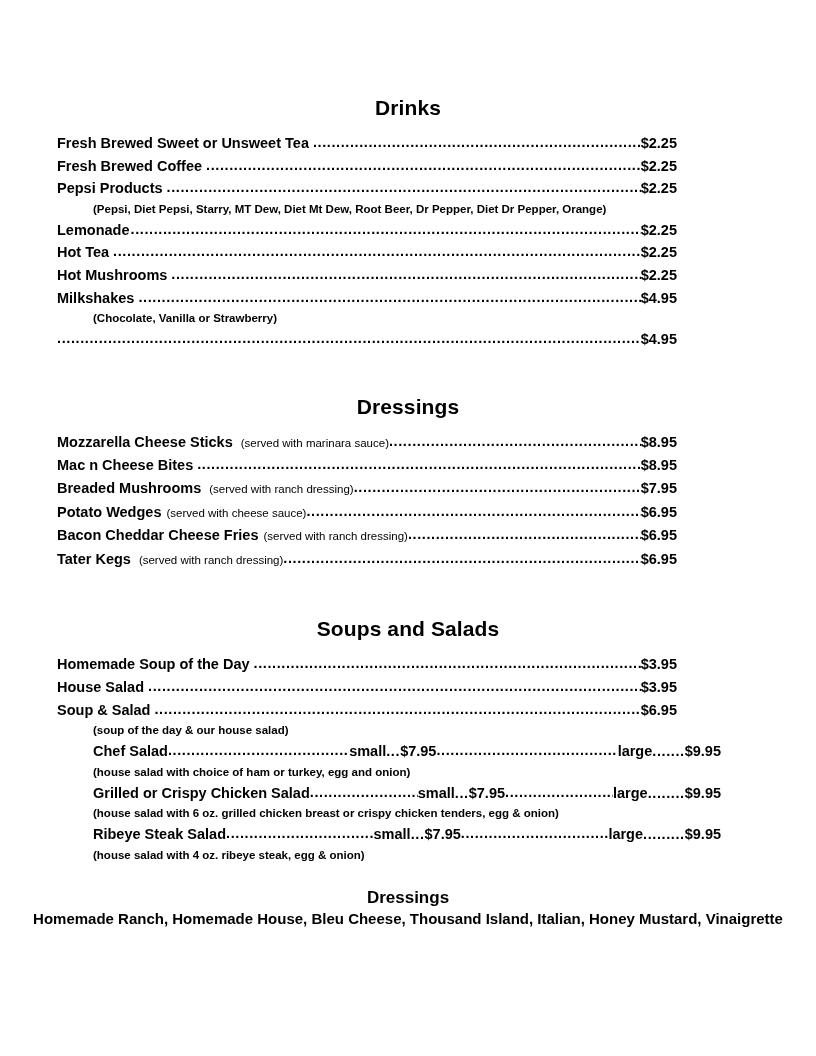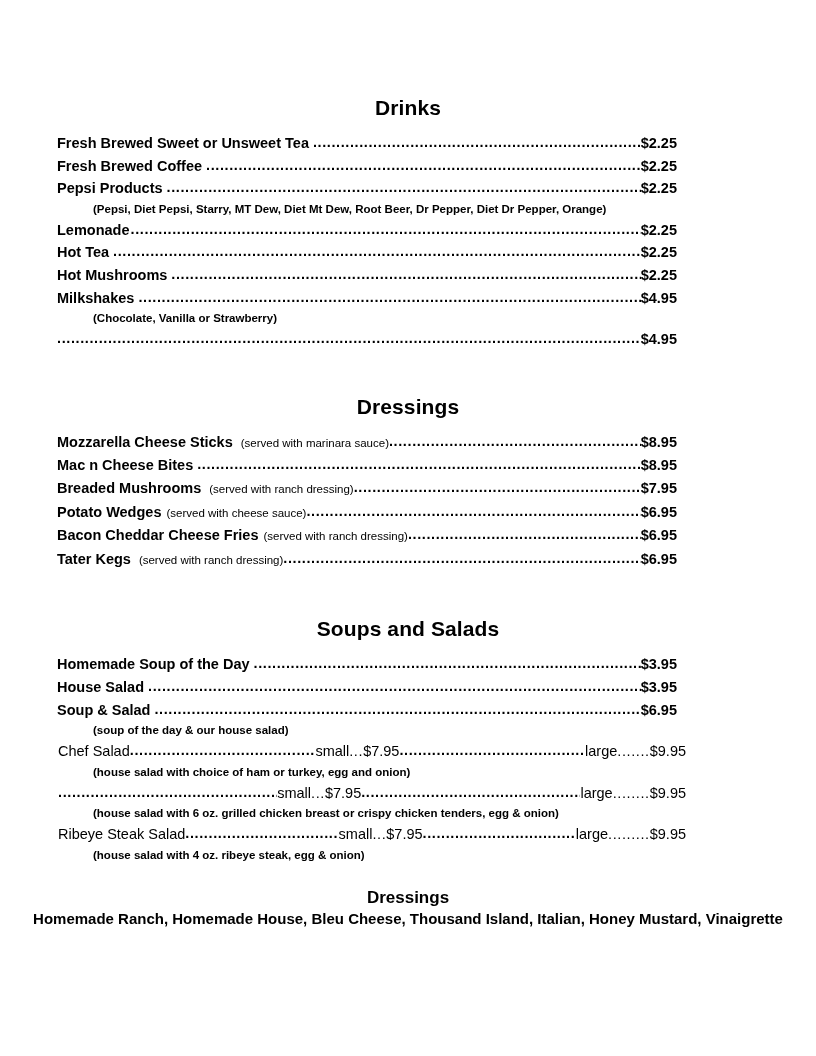--- a/index.html
+++ b/index.html
@@ -86,23 +86,23 @@
     font-weight: bold;
     line-height: 19px;
     white-space: nowrap;
   }
 
   
   .salad-row {
     display: flex;
     align-items: baseline;
     width: 628px;
-    margin-left: 58px;
+    margin-left: 93px;
     font-size: 14.5px;
-    font-weight: normal;
+    font-weight: bold;
     line-height: 22.6px;
     white-space: nowrap;
   }
   .salad-row .size-label { flex: 0 0 auto; }
   .salad-row .dots-sm {
     flex: 0 0 auto;
     letter-spacing: 0.6px;
   }
 
   
@@ -265,20 +265,21 @@
     <span class="dots-sm">...</span>
     <span class="row-price">$7.95</span>
     <span class="leader"></span>
     <span class="size-label">large</span>
     <span class="dots-sm">.......</span>
     <span class="row-price">$9.95</span>
   </div>
   <div class="sub-note">(house salad with choice of ham or turkey, egg and onion)</div>
 
   <div class="salad-row">
+    <span class="row-name">Grilled or Crispy Chicken Salad</span>
     <span class="leader"></span>
     <span class="size-label">small</span>
     <span class="dots-sm">...</span>
     <span class="row-price">$7.95</span>
     <span class="leader"></span>
     <span class="size-label">large</span>
     <span class="dots-sm">........</span>
     <span class="row-price">$9.95</span>
   </div>
   <div class="sub-note">(house salad with 6 oz. grilled chicken breast or crispy chicken tenders, egg &amp; onion)</div>

